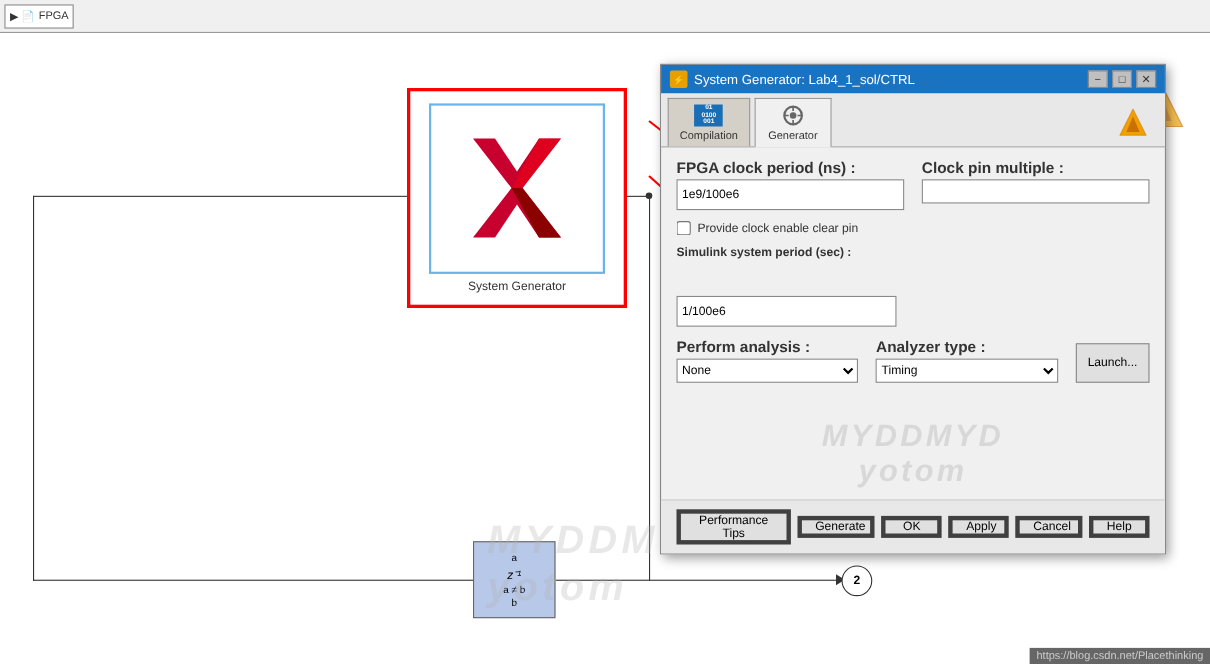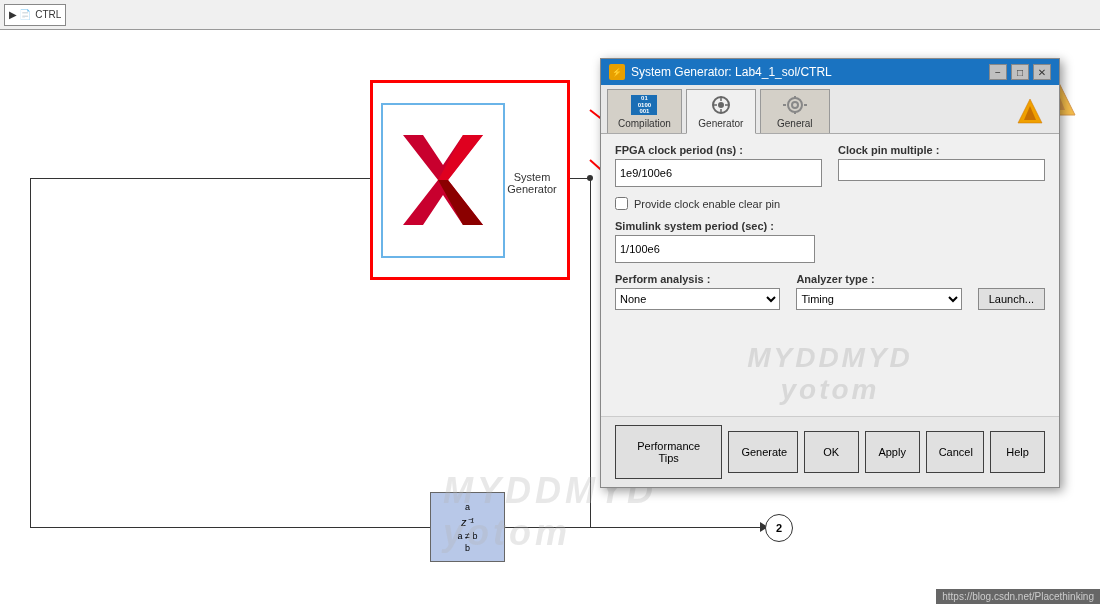--- a/index.html
+++ b/index.html
@@ -49,21 +49,21 @@
 
     
     .sys-gen-block {
       position: absolute;
       top: 50px; left: 370px;
       width: 200px;
       height: 200px;
       border: 3px solid red;
       background: white;
       display: flex;
-      flex-direction: row;
+      flex-direction: column;
       align-items: center;
       justify-content: center;
       padding: 8px;
     }
     .sys-gen-inner {
       width: 160px;
       height: 155px;
       border: 2px solid #6ab4e8;
       display: flex;
       align-items: center;
@@ -253,21 +253,21 @@
 
     .form-row {
       display: flex;
       gap: 16px;
       margin-bottom: 10px;
     }
     .form-col {
       flex: 1;
     }
     .form-label {
-      font-size: 11px;
+      font-size: 14px;
       color: #333;
       margin-bottom: 3px;
       font-weight: 600;
     }
     .form-input {
       width: 100%;
       height: 28px;
       border: 1px solid #888;
       background: white;
       padding: 2px 4px;
@@ -297,21 +297,21 @@
     .analysis-col { flex: 1; }
     .analysis-col select {
       width: 100%;
       height: 22px;
       font-size: 11px;
       border: 1px solid #888;
       background: white;
     }
     .launch-btn {
       padding: 2px 10px;
-      height: 22px;
+      height: 36px;
       background: #e0e0e0;
       border: 1px solid #888;
       font-size: 11px;
       cursor: pointer;
       text-align: center;
     }
 
     
     .watermark {
       position: absolute;
@@ -330,23 +330,23 @@
     
     .dialog-buttons {
       display: flex;
       padding: 8px 14px;
       gap: 6px;
       border-top: 1px solid #ccc;
       background: #e8e8e8;
       align-items: center;
     }
     .dialog-btn {
-      padding: 14px 12px;
+      padding: 0 12px;
       background: #e0e0e0;
-      border: 1px solid #404040;
+      border: 4px solid #404040;
       font-size: 11px;
       cursor: pointer;
       min-width: 55px;
     }
     .dialog-btn.perf-tips {
       min-width: 90px;
     }
 
     
     .url-bar {
@@ -358,21 +358,21 @@
       padding: 2px 6px;
     }
   </style>
 </head>
 <body>
 
 <div class="toolbar">
   <div class="toolbar-icon-box">
     <span>▶</span>
     <span>📄</span>
-    <span>CTRL</span>
+    <span>FPGA</span>
   </div>
 </div>
 
 <div class="canvas">
 
   <div class="wire wire-h" style="top:148px; left:30px; width:410px;"></div>
 
   <div class="wire wire-v" style="top:148px; left:30px; height:350px;"></div>
 
   <div class="wire wire-h" style="top:497px; left:30px; width:405px;"></div>
@@ -474,33 +474,20 @@
           <circle cx="13" cy="10" r="8" fill="none" stroke="#666" stroke-width="2"></circle>
           <circle cx="13" cy="10" r="3" fill="#666"></circle>
           <line x1="13" y1="2" x2="13" y2="6" stroke="#666" stroke-width="1.5"></line>
           <line x1="13" y1="14" x2="13" y2="18" stroke="#666" stroke-width="1.5"></line>
           <line x1="5" y1="10" x2="9" y2="10" stroke="#666" stroke-width="1.5"></line>
           <line x1="17" y1="10" x2="21" y2="10" stroke="#666" stroke-width="1.5"></line>
         </svg>
       </div>
       <span>Generator</span>
     </div>
-    <div class="dialog-tab">
-      <div class="tab-icon">
-        <svg width="26" height="20" viewBox="0 0 26 20">
-          <circle cx="13" cy="10" r="7" fill="none" stroke="#888" stroke-width="2"></circle>
-          <circle cx="13" cy="10" r="3" fill="none" stroke="#888" stroke-width="2"></circle>
-          <line x1="13" y1="1" x2="13" y2="4" stroke="#888" stroke-width="2"></line>
-          <line x1="13" y1="16" x2="13" y2="19" stroke="#888" stroke-width="2"></line>
-          <line x1="1" y1="10" x2="4" y2="10" stroke="#888" stroke-width="2"></line>
-          <line x1="22" y1="10" x2="25" y2="10" stroke="#888" stroke-width="2"></line>
-        </svg>
-      </div>
-      <span>General</span>
-    </div>
 
     <div style="margin-left:auto; display:flex; align-items:center; padding-right:8px;">
       <svg width="30" height="30" viewBox="0 0 30 30">
         <polygon points="15,3 3,27 27,27" fill="#f0a000" stroke="#c87000" stroke-width="0.5"></polygon>
         <polygon points="15,10 9,24 21,24" fill="#c87000"></polygon>
       </svg>
     </div>
   </div>
 
   <div class="dialog-body">
@@ -517,21 +504,21 @@
       </div>
     </div>
 
     <div class="form-checkbox-row">
       <input type="checkbox" style="">
       <label class="checkbox-label">Provide clock enable clear pin</label>
     </div>
 
     <div style="margin-bottom:10px;">
       <div class="form-section-label">Simulink system period (sec) :</div>
-      <input class="form-input" type="text" style="width: 200px;" value="1/100e6">
+      <input class="form-input" type="text" style="width: 200px; margin-top: 30px;" value="1/100e6">
     </div>
 
     <div class="analysis-row">
       <div class="analysis-col">
         <div class="form-label">Perform analysis :</div>
         <select>
           <option>None</option>
           <option>Resource</option>
           <option>Timing</option>
         </select>

